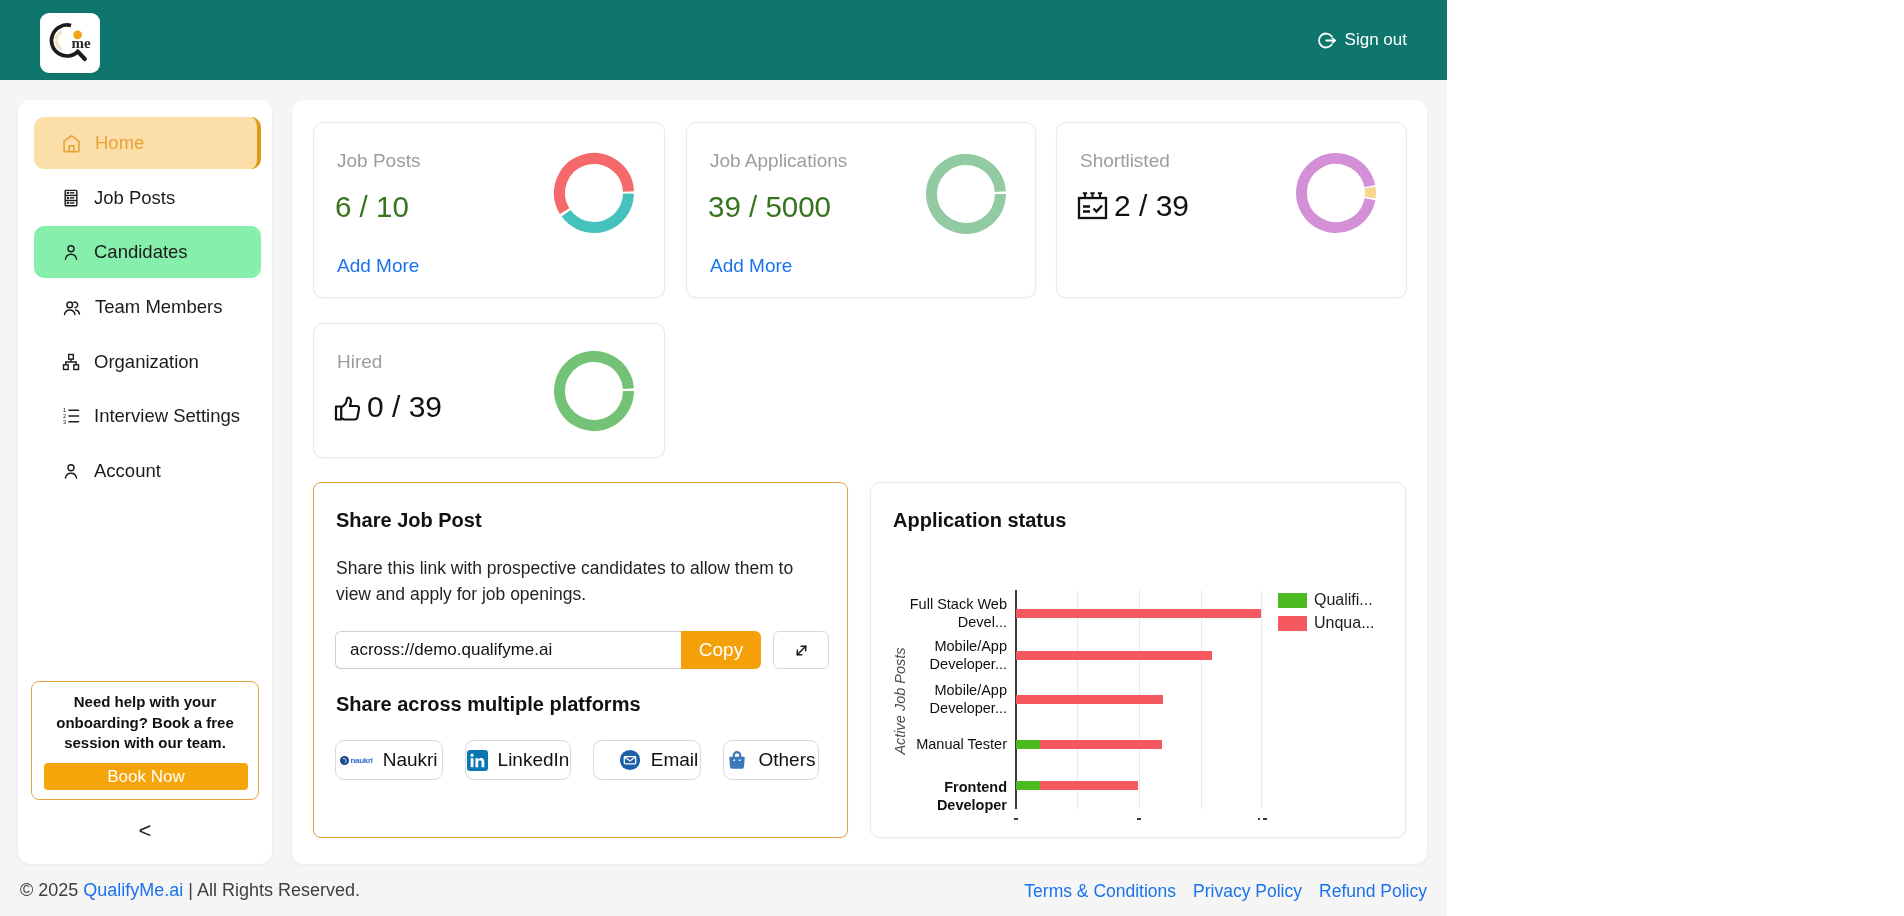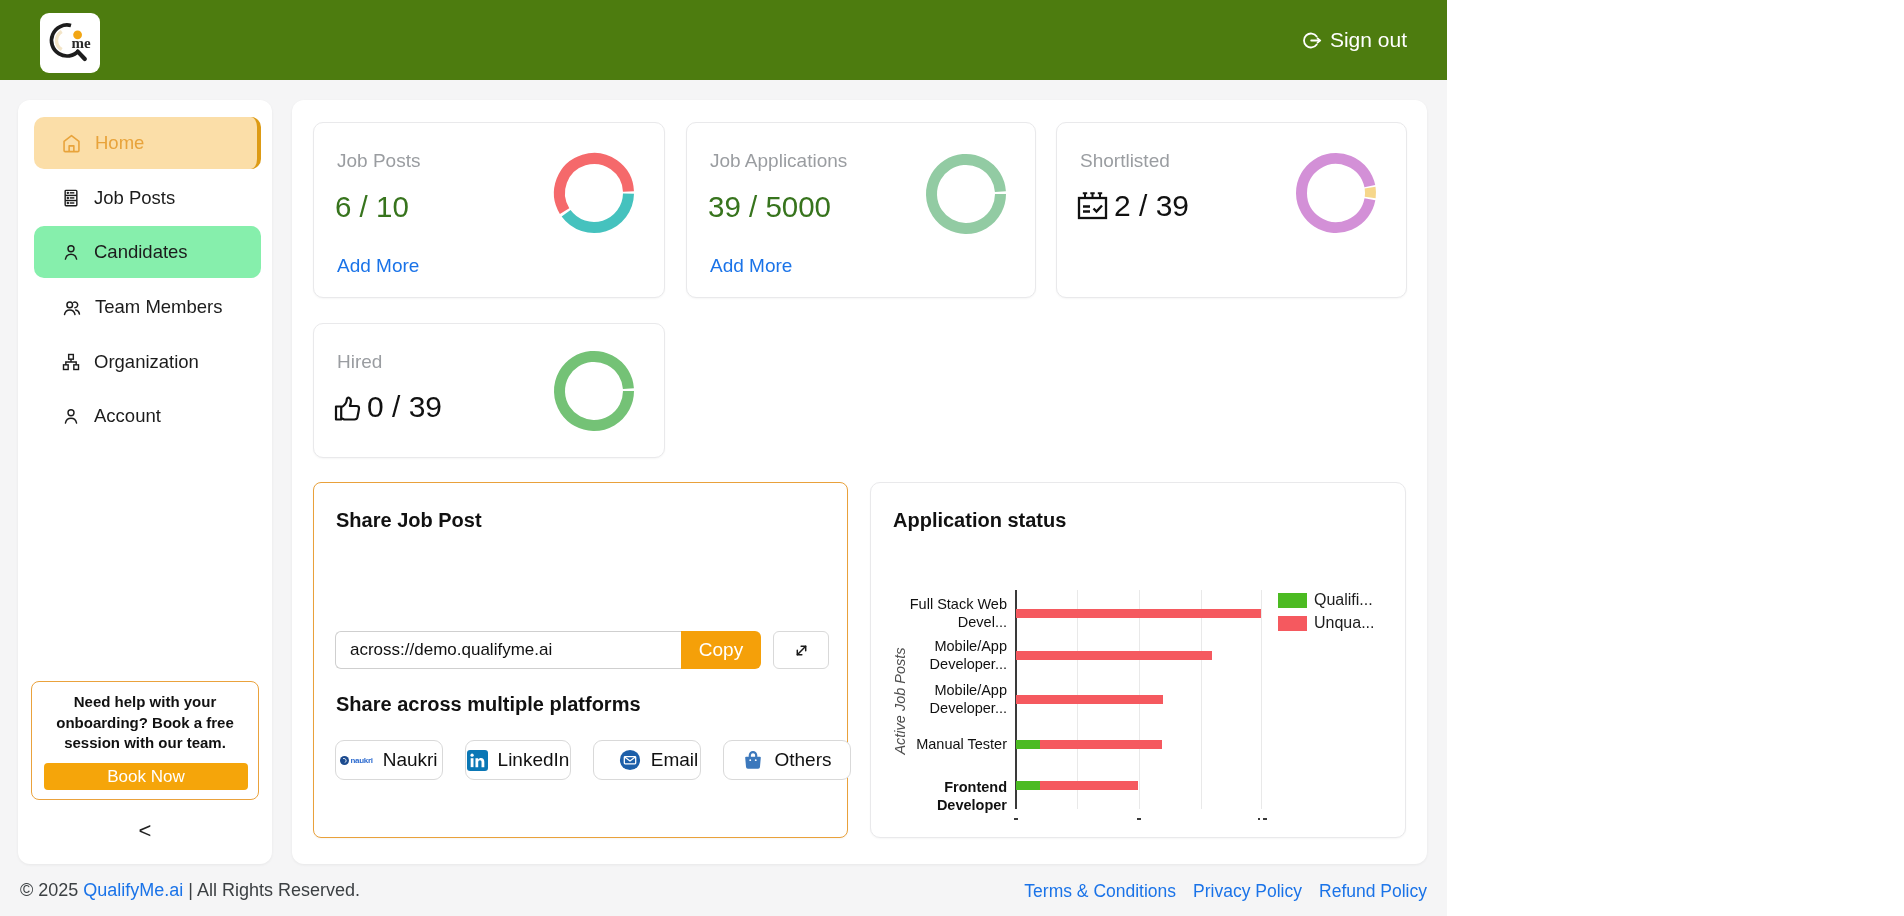--- a/index.html
+++ b/index.html
@@ -1,20 +1,20 @@
 <!DOCTYPE html>
 <html><head>
 <meta charset="utf-8">
 <style>
 * { margin:0; padding:0; box-sizing:border-box; }
 html,body { width:1904px; height:916px; background:#fff; font-family:"Liberation Sans", sans-serif; }
 .app { position:absolute; left:0; top:0; width:1447px; height:916px; background:#f5f5f6; overflow:hidden; }
-.header { position:absolute; left:0; top:0; width:1447px; height:80px; background:#4d7c0f; }
+.header { position:absolute; left:0; top:0; width:1447px; height:80px; background:#0f766e; }
 .logo { position:absolute; left:40px; top:13px; width:60px; height:60px; background:#fff; border-radius:9px; }
-.signout { position:absolute; right:40px; top:0; height:80px; display:flex; align-items:center; color:#fff; font-size:21px; gap:8px; }
+.signout { position:absolute; right:40px; top:0; height:80px; display:flex; align-items:center; color:#fff; font-size:17px; gap:8px; }
 .sidebar { position:absolute; left:18px; top:100px; width:254px; height:764px; background:#fff; border-radius:12px; box-shadow:0 1px 3px rgba(0,0,0,0.06); }
 .menu { position:absolute; left:16px; top:17px; width:227px; }
 .mi { position:relative; height:52px; margin-bottom:2.7px; display:flex; align-items:center; border-radius:10px; color:#1c1c1c; font-size:18.5px; }
 .mi svg { margin-left:27px; margin-right:13px; flex:0 0 auto; }
 .mi.home { background:#fbdea8; border-right:4px solid #dd9b15; color:#e8a33b; }
 .mi.cand { background:#86efac; }
 .helpbox { position:absolute; left:13px; top:581px; width:228px; height:119px; border:1px solid #eaa23c; border-radius:8px; background:#fff; text-align:center; }
 .helpbox .txt { margin-top:10px; font-size:15px; font-weight:bold; line-height:20.5px; color:#111; }
 .bookbtn { position:absolute; left:12px; top:81px; width:204px; height:27px; background:#f5a50a; border-radius:4px; color:#fff; font-size:17px; text-align:center; line-height:27px; }
 .collapse { position:absolute; left:0; top:718px; width:254px; text-align:center; font-size:22px; color:#222; }
@@ -105,20 +105,28 @@
             <path d="M4 20c.7-3.4 3-5.2 6-5.2s5.3 1.8 6 5.2"></path>
             <path d="M14.5 6.1a3.2 3.2 0 1 1 1.4 6.1"></path>
             <path d="M16.8 14.9c2.3.4 3.8 2 4.3 4.6"></path>
           </svg>Team Members</div>
       <div class="mi"><svg width="20" height="20" viewBox="0 0 24 24" fill="none" stroke="#1c1c1c" stroke-width="1.7">
             <rect x="9.2" y="3" width="5.6" height="5.6"></rect>
             <rect x="3" y="15.4" width="5.6" height="5.6"></rect>
             <rect x="15.4" y="15.4" width="5.6" height="5.6"></rect>
             <path d="M12 8.6v3.4M5.8 15.4V12h12.4v3.4M12 12v0"></path>
           </svg>Organization</div>
+      <div class="mi"><svg width="20" height="20" viewBox="0 0 24 24" fill="none" stroke="#1c1c1c" stroke-width="1.8" stroke-linecap="round">
+            <line x1="9.5" y1="5" x2="21" y2="5"></line>
+            <line x1="9.5" y1="12" x2="21" y2="12"></line>
+            <line x1="9.5" y1="19" x2="21" y2="19"></line>
+            <text x="2.5" y="7.2" font-size="7" fill="#1c1c1c" stroke="none" font-family="Liberation Sans">1</text>
+            <text x="2.5" y="14.2" font-size="7" fill="#1c1c1c" stroke="none" font-family="Liberation Sans">2</text>
+            <text x="2.5" y="21.2" font-size="7" fill="#1c1c1c" stroke="none" font-family="Liberation Sans">3</text>
+          </svg>Interview Settings</div>
       <div class="mi"><svg width="20" height="20" viewBox="0 0 24 24" fill="none" stroke="#1c1c1c" stroke-width="1.7" stroke-linecap="round">
             <circle cx="12" cy="8" r="3.6"></circle>
             <path d="M5.3 20.5c.8-3.9 3.5-5.9 6.7-5.9s5.9 2 6.7 5.9"></path>
           </svg>Account</div>
     </div>
     <div class="helpbox">
       <div class="txt">Need help with your<br>onboarding? Book a free<br>session with our team.</div>
       <div class="bookbtn">Book Now</div>
     </div>
     <div class="collapse">&lt;</div>
@@ -166,20 +174,21 @@
           <path d="M2 13.5h5.2v13H2zM7.2 25.1l3 1.4h10.3c1.5 0 2.6-.9 2.9-2.2 0 0 1.6-7.9 1.6-9 0-1.3-1-2.3-2.5-2.3h-6.6s1-2.6 1-5.1c0-2.8-2.3-3.9-3.7-2.6-.6.6-.4 1.5-.6 2.6-.4 2.3-2.7 5-5.4 6.3"></path>
         </svg>
         <span>0 / 39</span>
       </div>
     <svg class="donut" style="left:235px;top:22px;" width="90" height="90">
         <path d="M 79.5 45 A 34.5 34.5 0 1 1 79.42 42.59" fill="none" stroke="#74c276" stroke-width="11"></path>
       </svg>
   </div>
   <div class="card share">
     <h3 style="position:absolute;left:22px;top:26px;">Share Job Post</h3>
+    <div class="desc">Share this link with prospective candidates to allow them to<br>view and apply for job openings.</div>
     <div class="inputrow">
       <div class="linput">across://demo.qualifyme.ai</div>
       <div class="copybtn">Copy</div>
       <div class="expbtn">
           <svg width="21" height="21" viewBox="0 0 24 24" fill="none" stroke="#1b1b1b" stroke-width="1.7" stroke-linecap="round" stroke-linejoin="round">
             <path d="M7.2 16.8L16.8 7.2"></path>
             <path d="M11.6 7.2h5.2v5.2"></path>
             <path d="M12.4 16.8H7.2v-5.2"></path>
           </svg>
         </div>
@@ -197,21 +206,21 @@
             <rect width="24" height="24" rx="3.5" fill="#0a77b5"></rect>
             <rect x="4.2" y="9.4" width="3.2" height="10.2" fill="#fff"></rect>
             <circle cx="5.8" cy="5.9" r="1.85" fill="#fff"></circle>
             <path d="M9.7 9.4h3.1v1.4c.6-1 1.7-1.7 3.2-1.7 2.4 0 3.8 1.5 3.8 4.4v6.1h-3.2v-5.6c0-1.4-.6-2.2-1.8-2.2-1.2 0-2 .9-2 2.2v5.6H9.7z" fill="#fff"></path>
           </svg>LinkedIn</div>
       <div class="sbtn" style="width:108px;padding-left:23px;"><svg width="22" height="22" viewBox="0 0 24 24">
             <circle cx="12" cy="12" r="11" fill="#1d5fa9"></circle>
             <rect x="5.8" y="8.2" width="12.4" height="8" rx="0.8" fill="none" stroke="#fff" stroke-width="1.4"></rect>
             <path d="M6.2 8.7l5.8 4.3 5.8-4.3" fill="none" stroke="#fff" stroke-width="1.4"></path>
           </svg>Email</div>
-      <div class="sbtn" style="width:128px;"><svg width="22" height="22" viewBox="0 0 24 24">
+      <div class="sbtn" style="width:96px;"><svg width="22" height="22" viewBox="0 0 24 24">
             <path d="M4.5 8.5h15a1 1 0 0 1 1 1.1l-.9 10a2 2 0 0 1-2 1.9H6.4a2 2 0 0 1-2-1.9l-.9-10a1 1 0 0 1 1-1.1z" fill="#3c78bc"></path>
             <path d="M8.5 11V6.8a3.5 3.5 0 0 1 7 0V11" fill="none" stroke="#3c78bc" stroke-width="2.4"></path>
             <circle cx="9" cy="12.2" r="1" fill="#fff"></circle>
             <circle cx="15" cy="12.2" r="1" fill="#fff"></circle>
           </svg>Others</div>
     </div>
   </div>
   <div class="card status">
     <h3 style="position:absolute;left:22px;top:26px;">Application status</h3>
     <div class="gl" style="left:206px;"></div>

